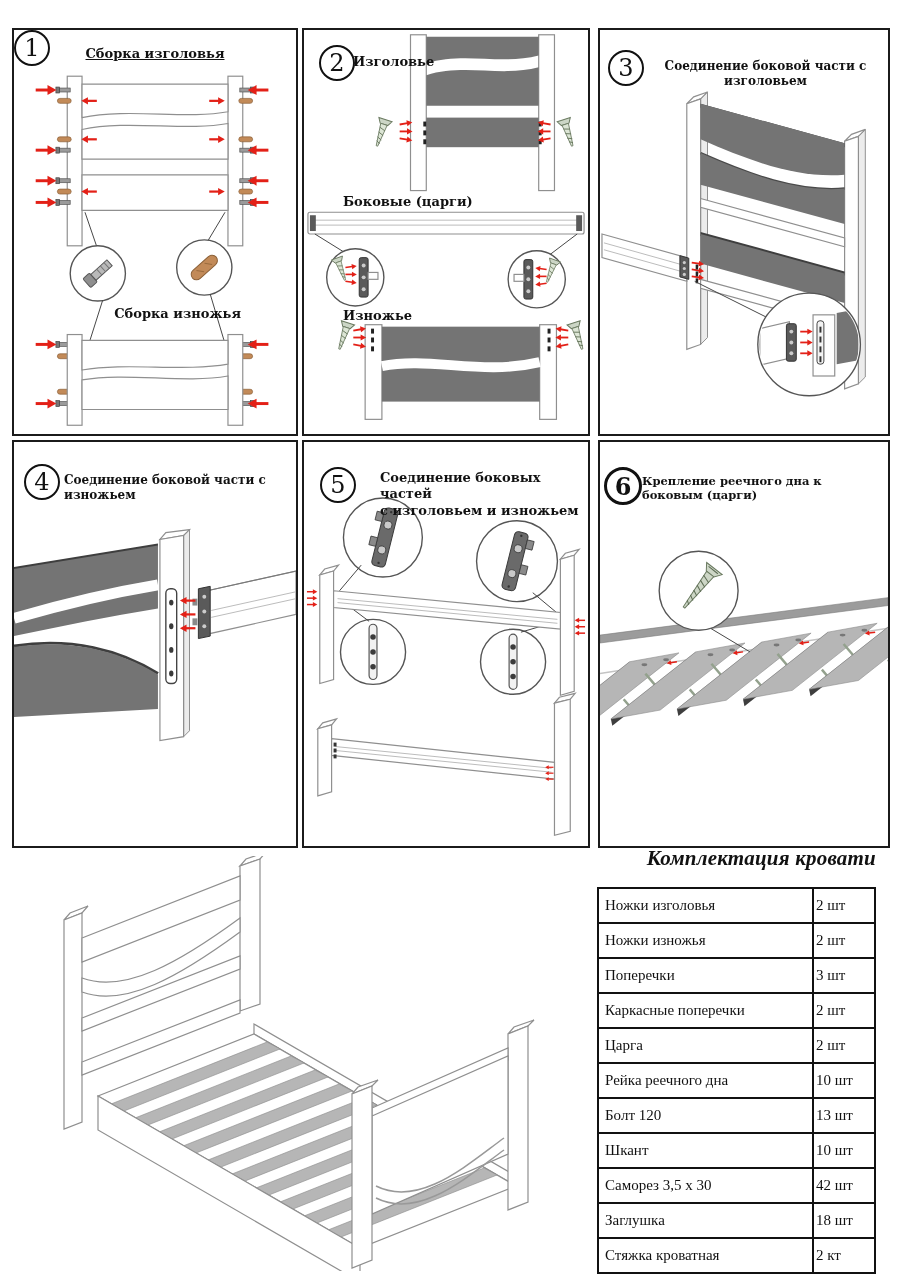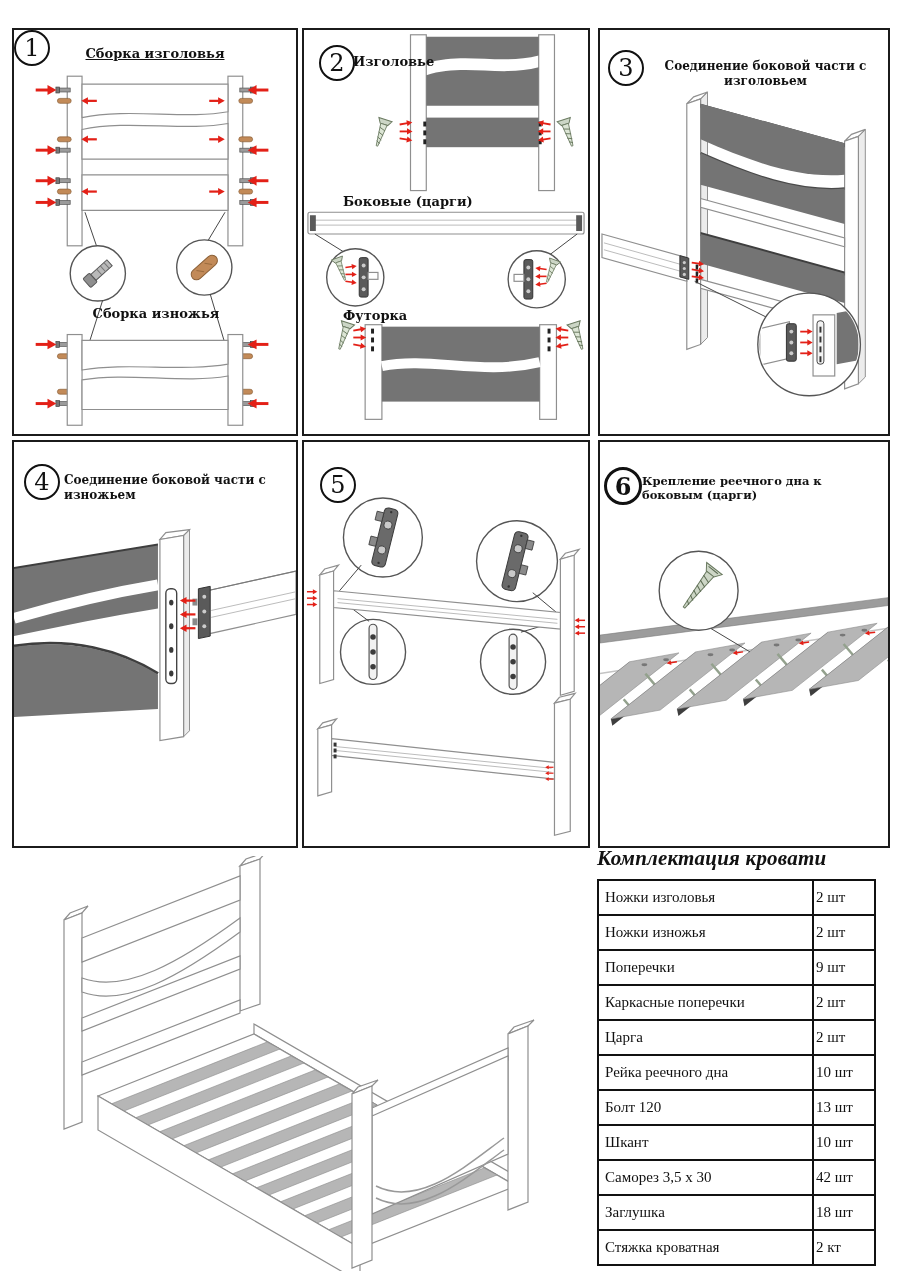--- a/index.html
+++ b/index.html
@@ -30,21 +30,21 @@
   .thin{stroke:#bbb;stroke-width:1;fill:none;}
   .thin2{stroke:#c4c4c4;stroke-width:1.5;fill:none;}
   .cl{stroke:#444;stroke-width:1;fill:none;}
   .woodf{fill:#c28a58;stroke:#8a5f36;stroke-width:1;}
   .scrf{fill:#cdd6c6;stroke:#69795f;stroke-width:1;}
   .scrl{stroke:#93a18d;stroke-width:2.5;}
   .curve{stroke:#999;stroke-width:1.5;fill:none;}
   
   .bed-figure{position:absolute;left:20px;top:856px;width:560px;height:415px;}
   .parts{position:absolute;left:597px;top:846px;width:279px;}
-  .parts-title{font:italic bold 21px "Liberation Serif",serif;letter-spacing:0.2px;margin:0 0 8px 0;}
+  .parts-title{font:italic bold 21px "Liberation Serif",serif;letter-spacing:0.2px;margin:0 0 16px 0;text-align:right;}
   .parts table{border-collapse:collapse;width:100%;}
   .parts td{border:2px solid #111;font:15px "Liberation Serif",serif;padding:1px 6px;height:17px;}
   .parts td.qty{width:56px;text-align:left;padding:8px 2px;}
 </style>
 </head>
 <body>
 
 <div class="page">
 
 <svg width="0" height="0" style="position:absolute" aria-hidden="true">
@@ -84,21 +84,21 @@
       <circle cy="-15" r="2.8" fill="#3c3c3c"></circle>
           <circle cy="0" r="2.8" fill="#3c3c3c"></circle>
           <circle cy="15" r="2.8" fill="#3c3c3c"></circle>
     </g>
   </defs>
 </svg>
 
 <section class="panel" id="p1">
   <div class="badge">1</div>
   <div class="ptitle" style="left:0;top:16px;width:100%;text-align:center;text-decoration:underline;">Сборка изголовья</div>
-  <div class="ptitle" style="left:42px;top:276px;width:200px;text-align:center;">Сборка изножья</div>
+  <div class="ptitle" style="left:27px;top:276px;width:200px;text-align:right;">Сборка изножья</div>
   <svg class="art" viewBox="0 0 286 408">
 
     <rect class="ln" x="54" y="46" width="15" height="172"></rect>
     <rect class="ln" x="217" y="46" width="15" height="172"></rect>
     <path class="ln" d="M69,54 H217 V82 C175,90 115,78 69,88 Z"></path>
     <path class="ln" d="M69,100 C115,90 175,102 217,94 V130 H69 Z"></path>
     <path class="ln" d="M69,146 H217 V182 H69 Z"></path>
     <g>
       <use href="#boltj" transform="translate(46,60)"></use>
           <use href="#boltj" transform="translate(46,121)"></use>
@@ -172,21 +172,21 @@
     <rect class="ln" x="217" y="308" width="15" height="92"></rect>
     <path class="ln" d="M69,314 H217 V338 C172,346 115,336 69,344 Z"></path>
     <path class="ln" d="M69,354 C115,346 172,358 217,350 V384 H69 Z"></path>
   </svg>
 </section>
 
 <section class="panel" id="p2">
   <div class="badge" style="left:15px;top:15px;">2</div>
   <div class="ptitle" style="left:49px;top:24px;">Изголовье</div>
   <div class="ptitle" style="left:39px;top:164px;">Боковые (царги)</div>
-  <div class="ptitle" style="left:39px;top:278px;">Футорка</div>
+  <div class="ptitle" style="left:39px;top:278px;">Изножье</div>
   <svg class="art" viewBox="0 0 288 408">
 
     <rect class="ln" x="108" y="4" width="16" height="158"></rect>
     <rect class="ln" x="238" y="4" width="16" height="158"></rect>
     <path class="gb" d="M124,6 H238 V25 C200,35 162,21 124,33 Z"></path>
     <path class="gb" d="M124,45 C162,33 200,47 238,37 V76 H124 Z"></path>
     <rect class="gb" x="124" y="88" width="114" height="30"></rect>
     <g fill="#222">
       <rect x="121" y="92" width="3" height="5"></rect>
           <rect x="121" y="101" width="3" height="5"></rect>
@@ -351,20 +351,22 @@
     <rect x="181" y="158" width="5" height="7" fill="#8a8a8a"></rect>
         <rect x="181" y="178" width="5" height="7" fill="#8a8a8a"></rect>
     <use href="#arw" transform="translate(184,160) rotate(180) scale(0.75)"></use>
     <use href="#arw" transform="translate(184,174) rotate(180) scale(0.75)"></use>
     <use href="#arw" transform="translate(184,188) rotate(180) scale(0.75)"></use>
   </svg>
 </section>
 
 <section class="panel" id="p5">
   <div class="badge" style="left:16px;top:25px;">5</div>
+  <div class="ptitle" style="left:76px;top:28px;"><span>Соединение боковых частей</span><br>
+    <span>с изголовьем и изножьем</span></div>
   <svg class="art" viewBox="0 0 288 408">
     <circle class="co" cx="80" cy="96" r="40"></circle>
     <use href="#brk" transform="translate(82,96) rotate(14)"></use>
     <circle class="co" cx="216" cy="120" r="41"></circle>
     <use href="#brk" transform="translate(214,120) scale(-1,1) rotate(-14)"></use>
     <circle class="co" cx="70" cy="212" r="33"></circle>
     <use href="#slp" transform="translate(70,212)"></use>
     <circle class="co" cx="212" cy="222" r="33"></circle>
     <use href="#slp" transform="translate(212,222)"></use>
     <line class="cl" x1="58" y1="124" x2="36" y2="150"></line>
@@ -510,21 +512,21 @@
       <tr>
             <td>Ножки изголовья</td>
             <td class="qty">2 шт</td>
           </tr>
       <tr>
             <td>Ножки изножья</td>
             <td class="qty">2 шт</td>
           </tr>
       <tr>
             <td>Поперечки</td>
-            <td class="qty">9 шт</td>
+            <td class="qty">3 шт</td>
           </tr>
       <tr>
             <td>Каркасные поперечки</td>
             <td class="qty">2 шт</td>
           </tr>
       <tr>
             <td>Царга</td>
             <td class="qty">2 шт</td>
           </tr>
       <tr>

